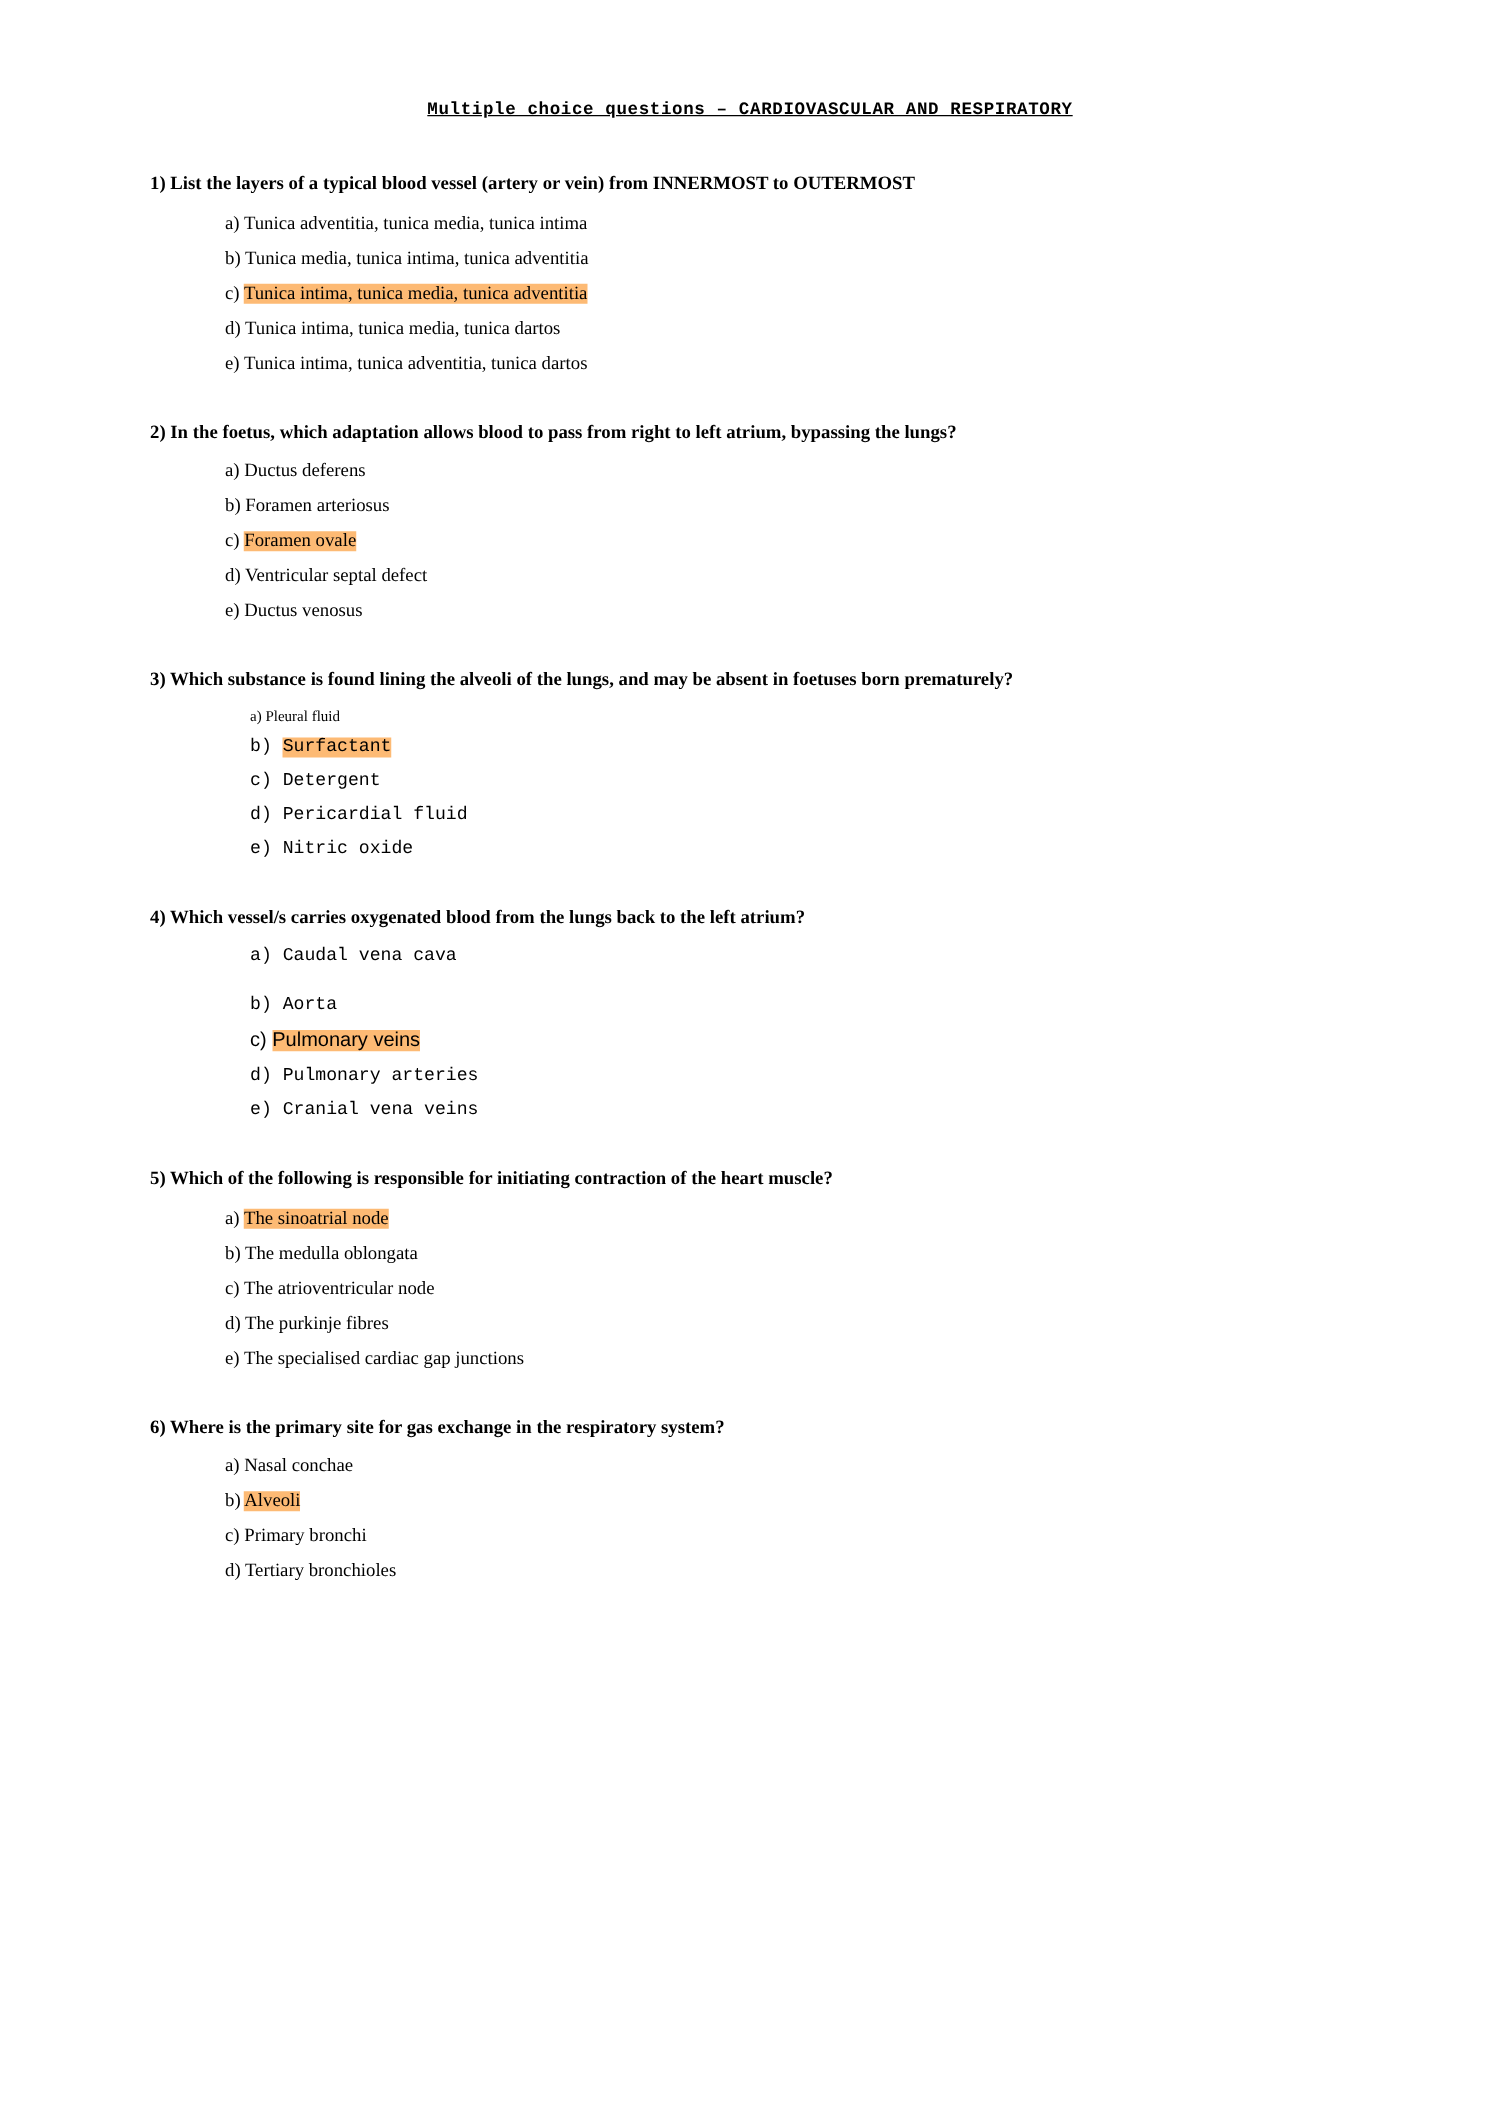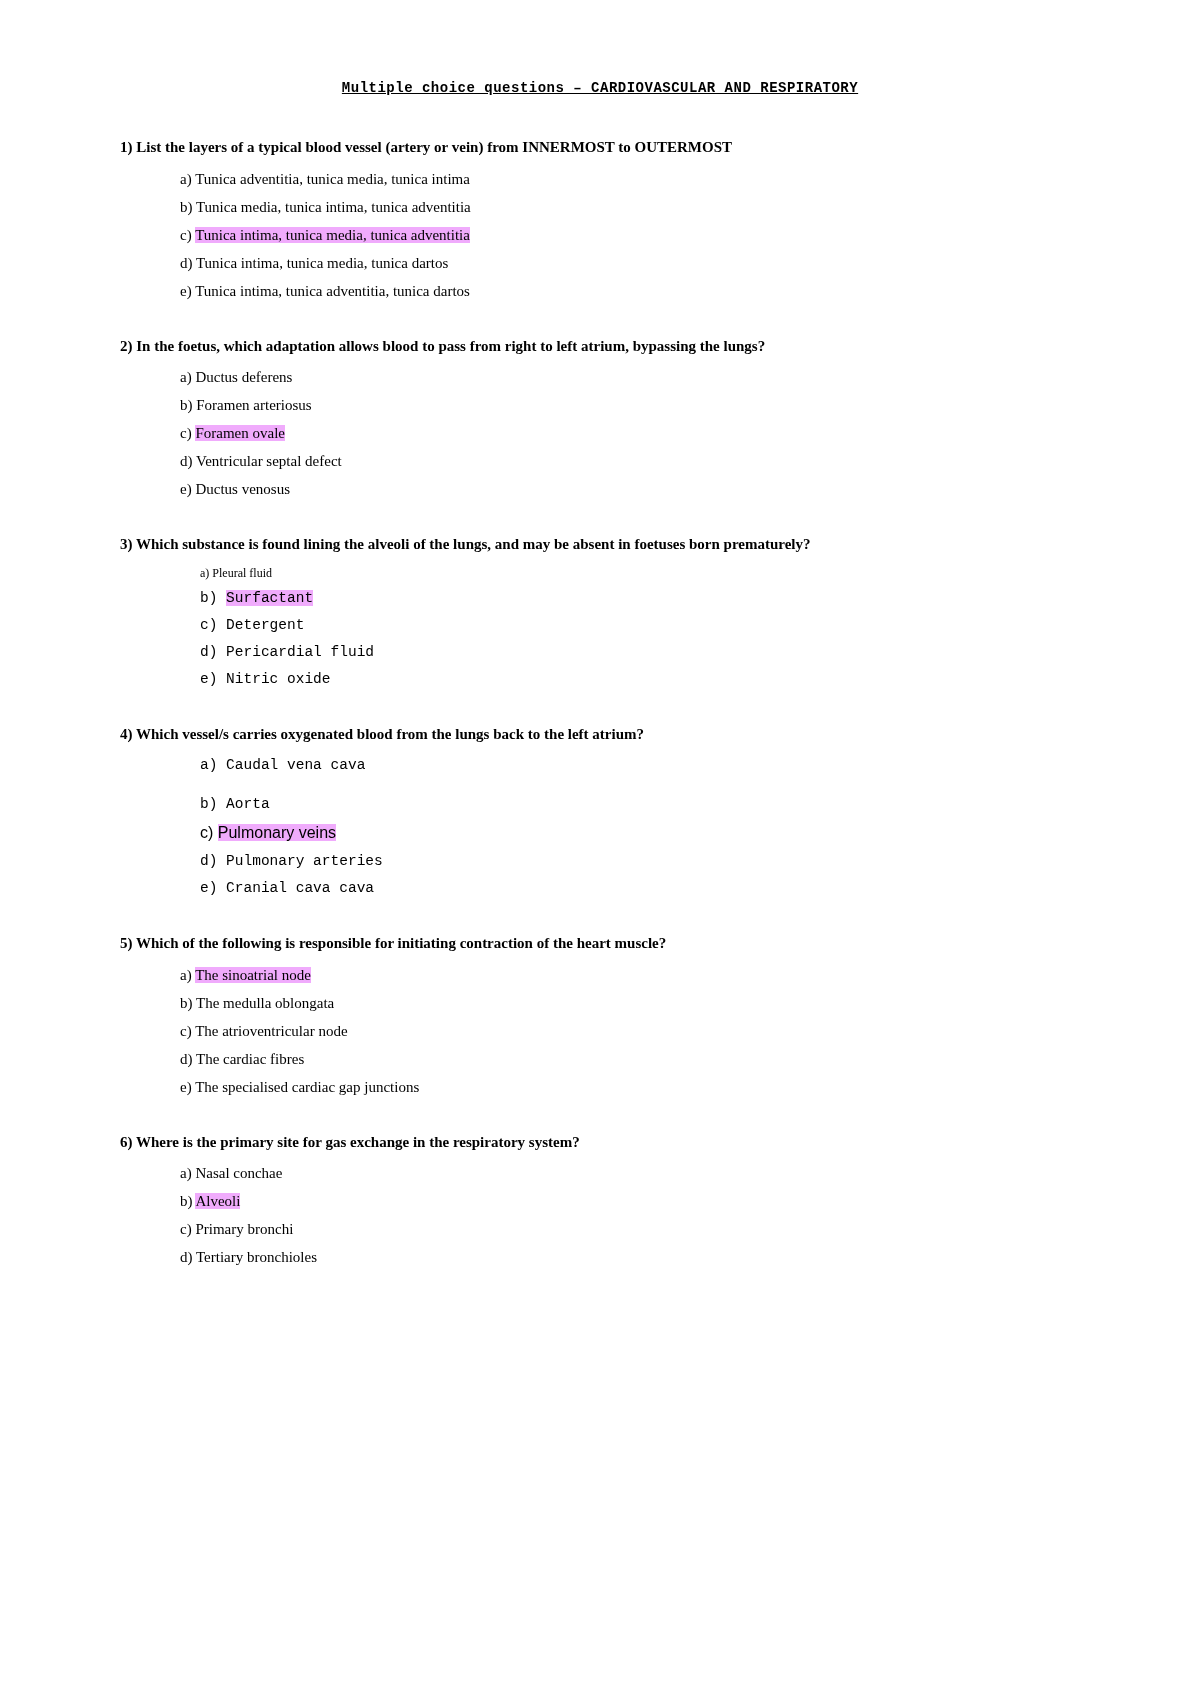--- a/index.html
+++ b/index.html
@@ -45,21 +45,21 @@
     }
 
     .options-list li {
       margin-bottom: 4px;
       font-size: 15px;
       line-height: 1.6;
       font-family: Liberation Serif, serif;
     }
 
     .highlight {
-      background-color: #f0abfc;
+      background-color: #fdba74;
     }
 
     .question-3-options {
       padding-left: 80px;
     }
 
     .question-3-options li {
       margin-bottom: 4px;
       font-size: 14.5px;
       line-height: 1.6;
@@ -118,34 +118,34 @@
   <div class="question-block">
     <div class="question-text">
       <span>4)</span>
       <span>Which vessel/s carries oxygenated blood from the lungs back to the left atrium?</span>
     </div>
     <ul class="question-3-options" style="list-style:none;">
       <li style="font-family:'Courier New',Courier,monospace;font-size:14.5px;line-height:1.6;margin-bottom:16px;"><span>a)</span>   <span>Caudal vena cava</span></li>
       <li style="font-family:'Courier New',Courier,monospace;font-size:14.5px;line-height:1.6;margin-bottom:4px;"><span>b)</span>   <span>Aorta</span></li>
       <li style="font-family:Liberation Sans, sans-serif;font-size:16px;line-height:1.6;margin-bottom:4px;"><span>c)</span>   <span class="highlight">Pulmonary veins</span></li>
       <li style="font-family:'Courier New',Courier,monospace;font-size:14.5px;line-height:1.6;margin-bottom:4px;"><span>d)</span>   <span>Pulmonary arteries</span></li>
-      <li style="font-family:'Courier New',Courier,monospace;font-size:14.5px;line-height:1.6;margin-bottom:4px;"><span>e)</span>   <span>Cranial cava cava</span></li>
+      <li style="font-family:'Courier New',Courier,monospace;font-size:14.5px;line-height:1.6;margin-bottom:4px;"><span>e)</span>   <span>Cranial vena veins</span></li>
     </ul>
   </div>
 
   <div class="question-block">
     <div class="question-text">
       <span>5)</span>
       <span>Which of the following is responsible for initiating contraction of the heart muscle?</span>
     </div>
     <ul class="options-list">
       <li><span>a)</span> <span class="highlight">The sinoatrial node</span></li>
       <li><span>b)</span> <span>The medulla oblongata</span></li>
       <li><span>c)</span> <span>The atrioventricular node</span></li>
-      <li><span>d)</span> <span>The cardiac fibres</span></li>
+      <li><span>d)</span> <span>The purkinje fibres</span></li>
       <li><span>e)</span> <span>The specialised cardiac gap junctions</span></li>
     </ul>
   </div>
 
   <div class="question-block">
     <div class="question-text">
       <span>6)</span>
       <span>Where is the primary site for gas exchange in the respiratory system?</span>
     </div>
     <ul class="options-list">

